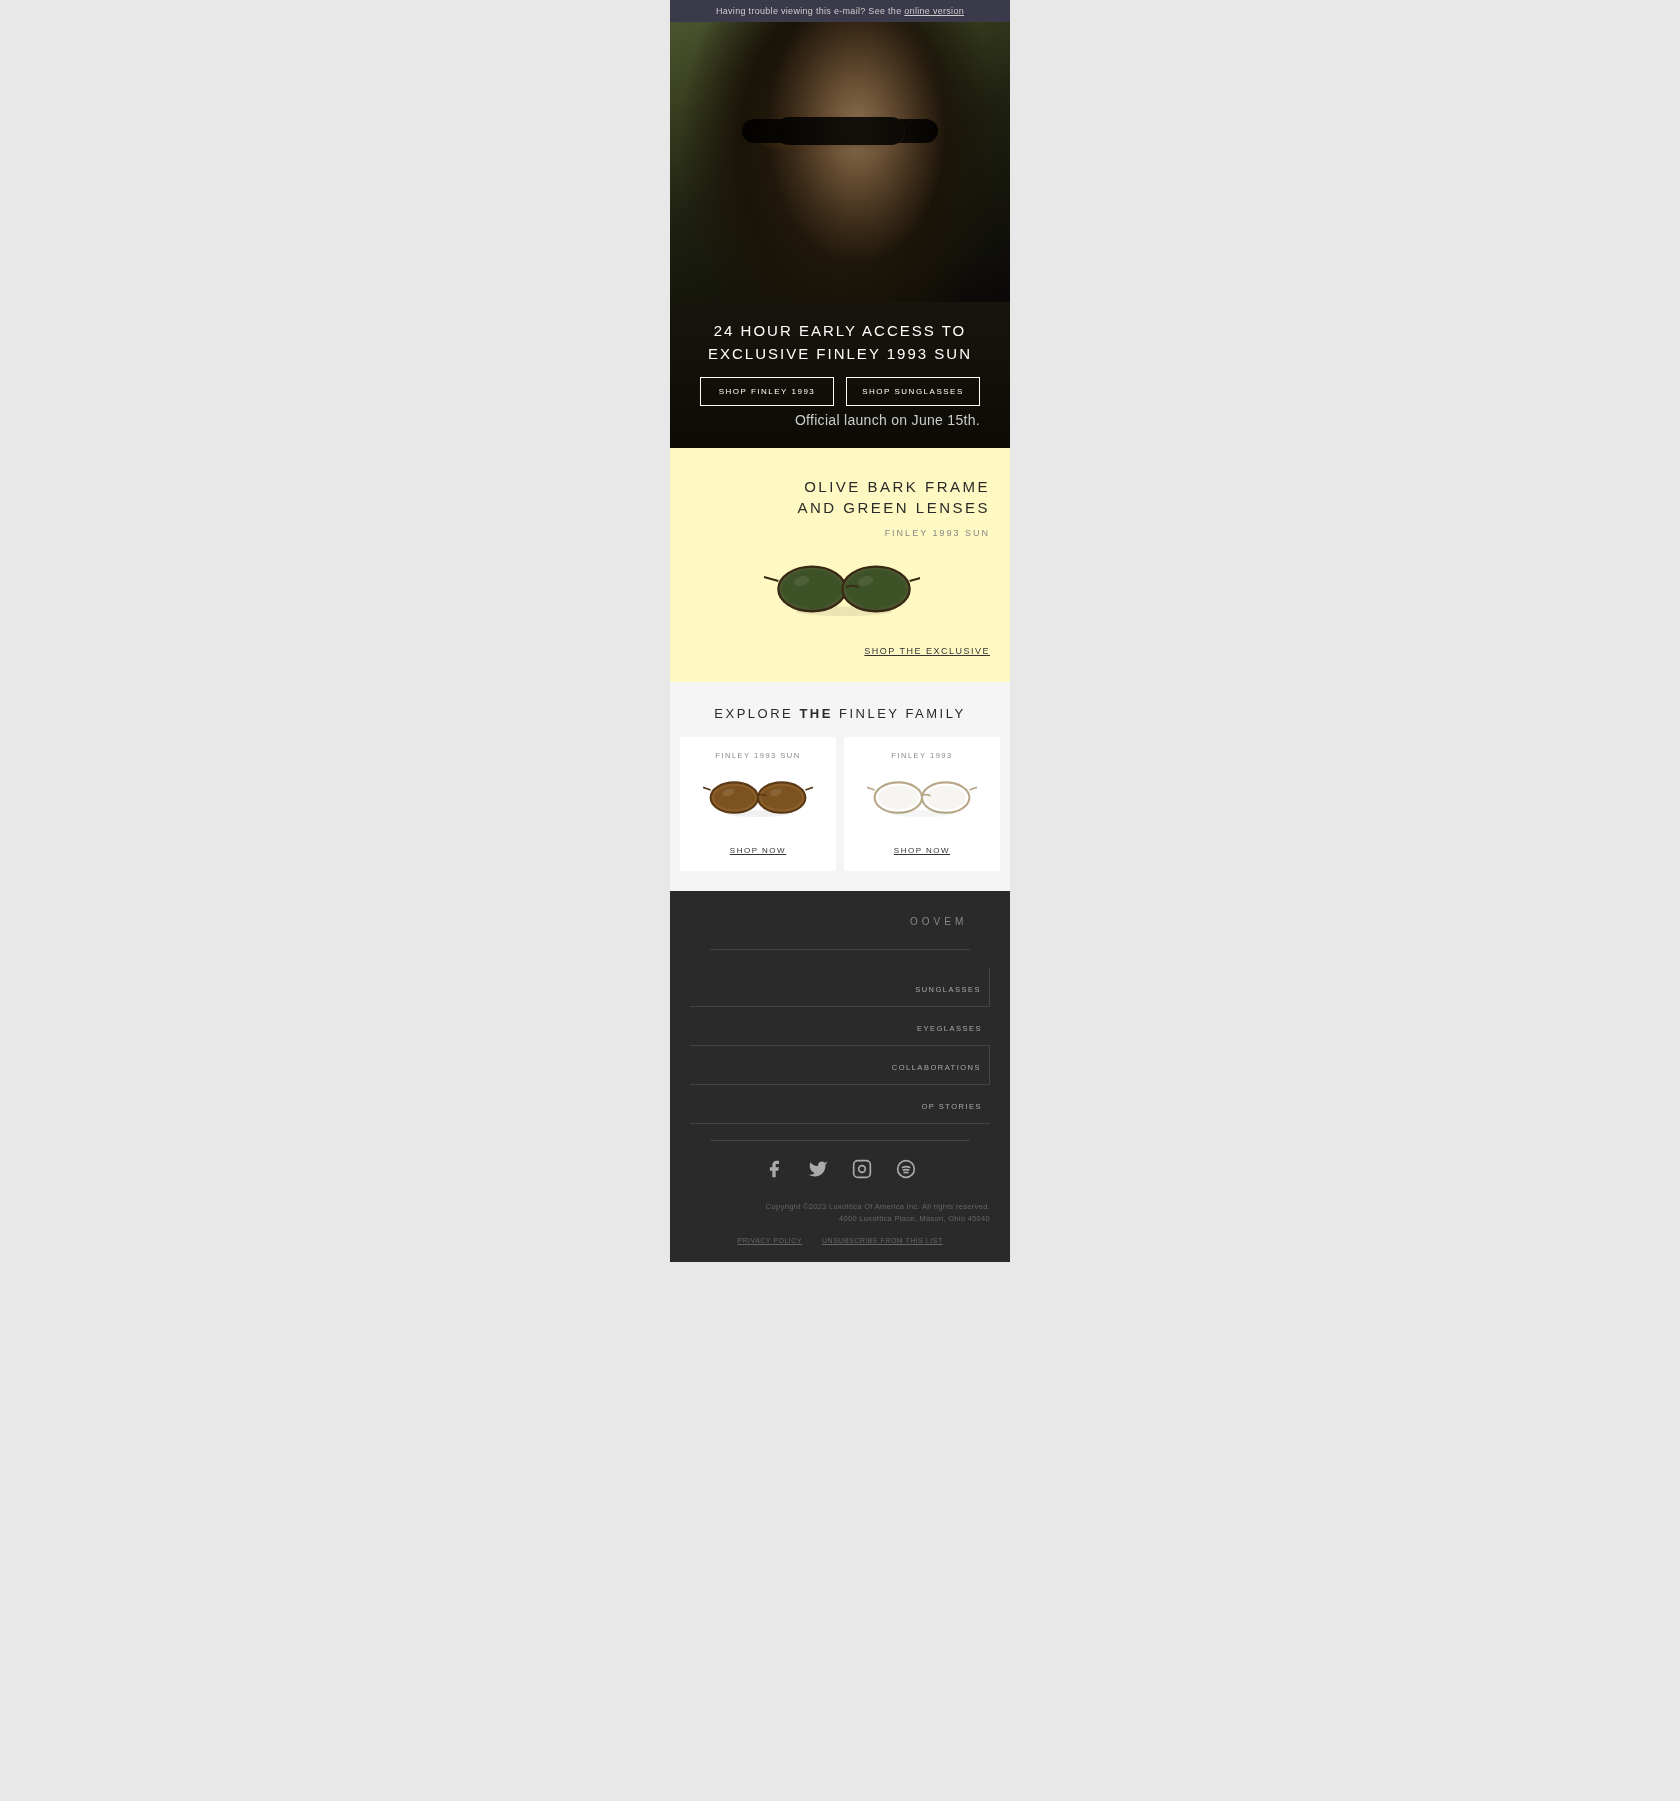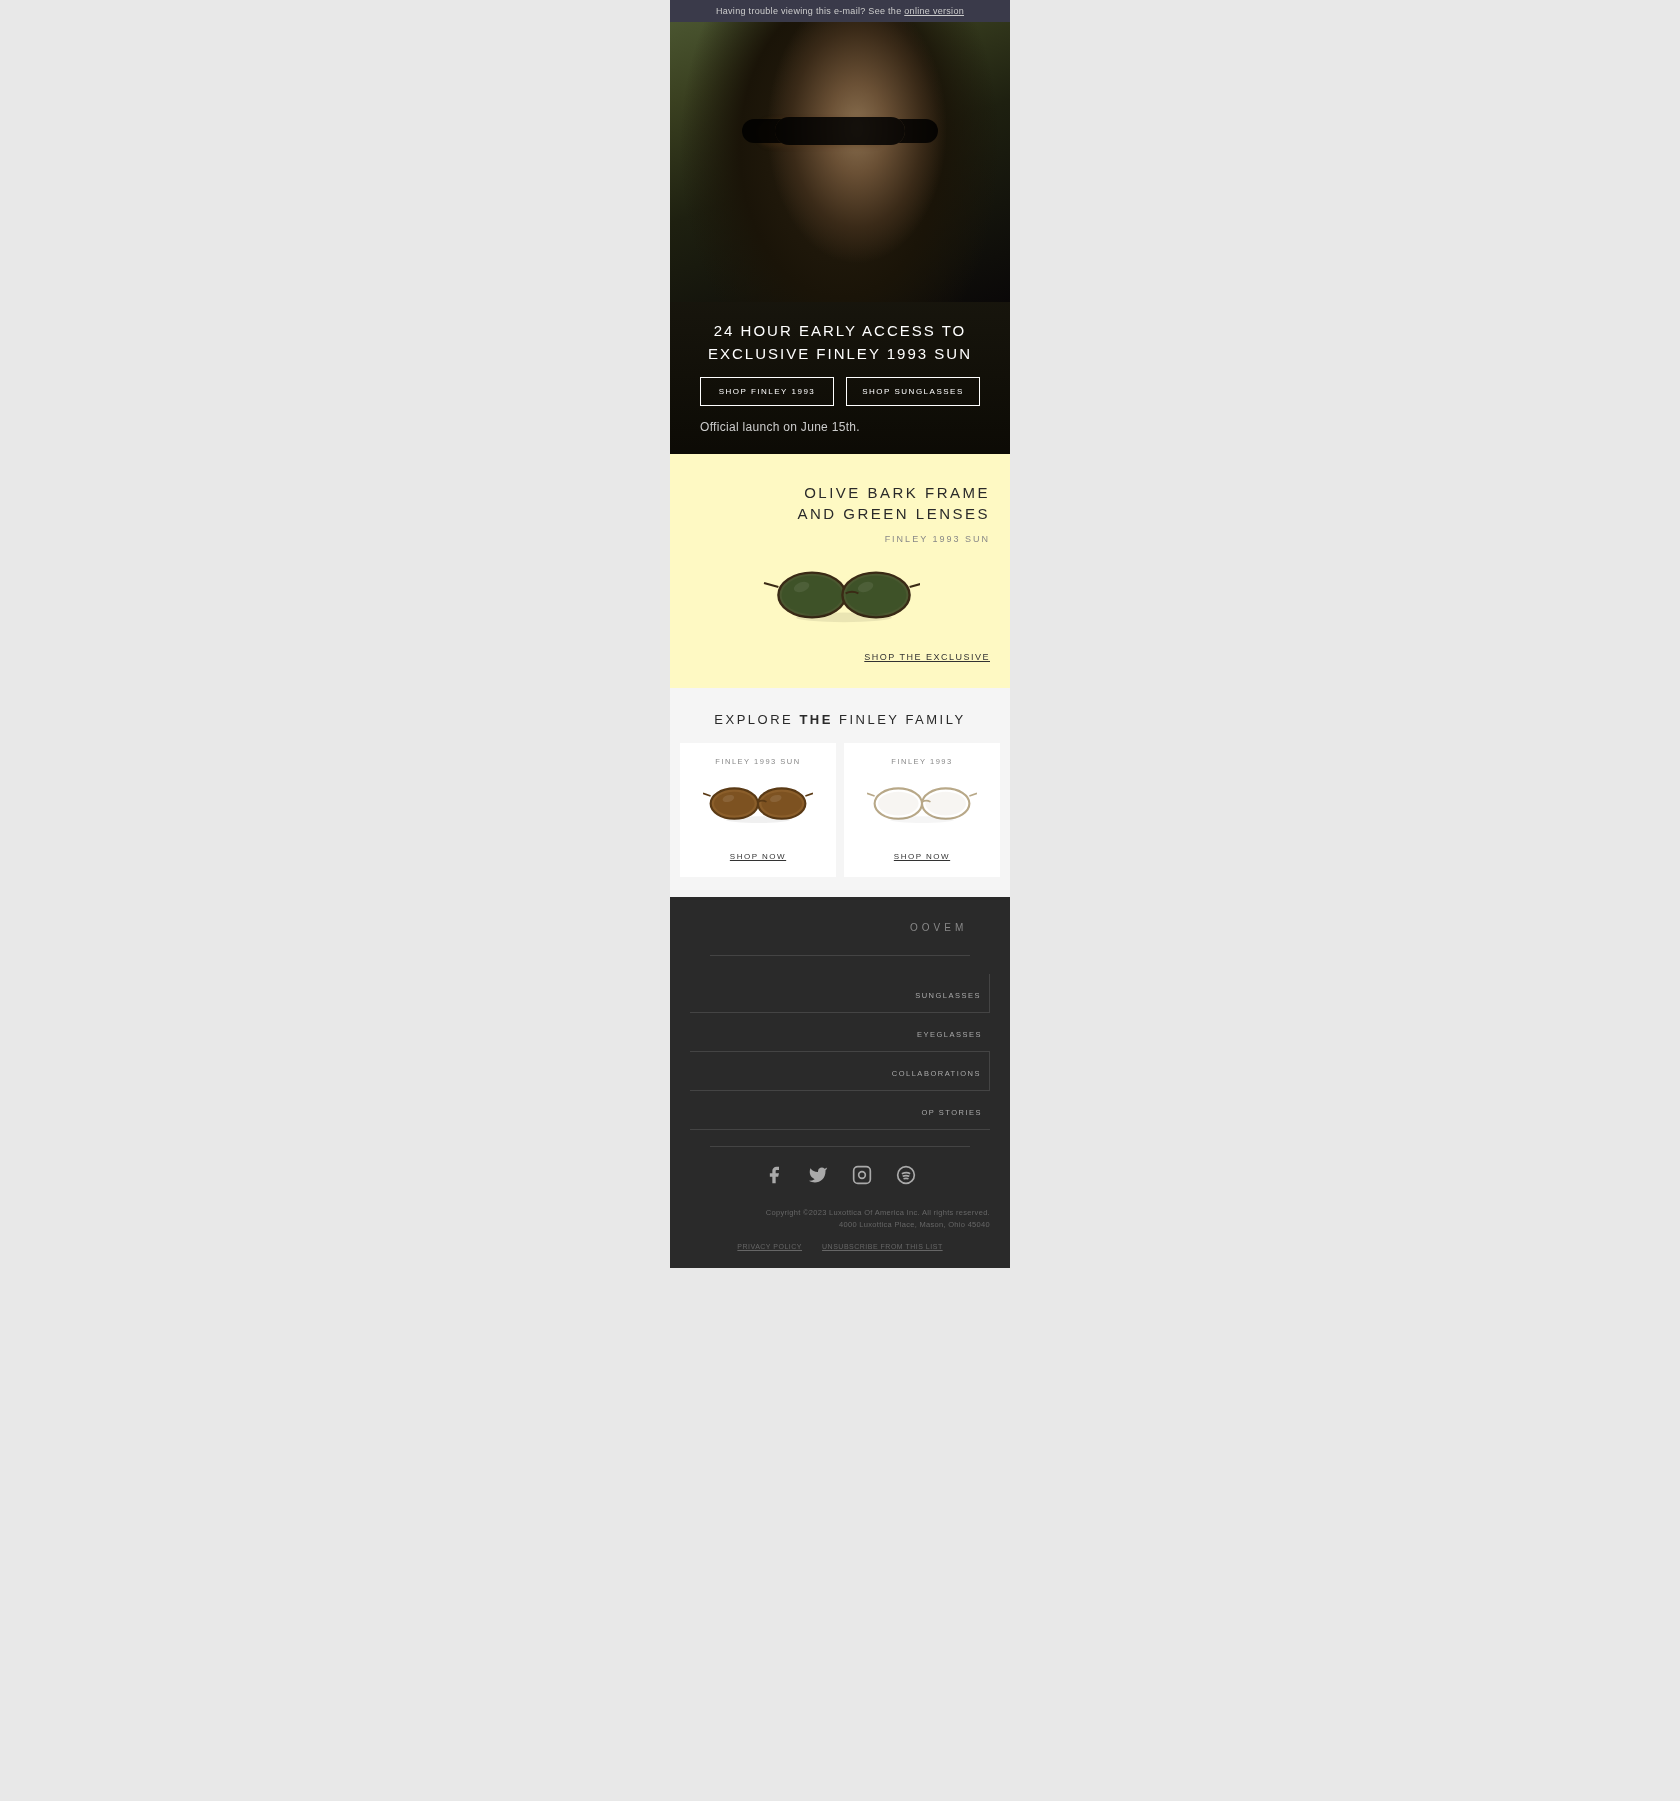--- a/index.html
+++ b/index.html
@@ -85,40 +85,40 @@
       color: #cccccc;
       font-size: 9.5px;
       text-align: center;
       line-height: 1.6;
       margin-bottom: 16px;
       letter-spacing: 0.2px;
     }
     .hero-buttons {
       display: flex;
       gap: 12px;
-      margin-bottom: 14px;
+      margin-bottom: 6px;
       align-items: flex-end;
     }
     .btn-outline {
       flex: 1;
       border: 1px solid #ffffff;
       background: transparent;
       color: #ffffff;
       padding: 9px 4px;
       font-size: 8px;
       letter-spacing: 1.5px;
       text-transform: uppercase;
       text-align: center;
       cursor: pointer;
       font-family: inherit;
     }
     .hero-launch-text {
       color: #cccccc;
-      font-size: 12px;
-      text-align: left;
+      font-size: 14px;
+      text-align: right;
       letter-spacing: 0.3px;
     }
     
     .feature-section {
       background: #fef9c3;
       padding: 28px 20px 24px;
       text-align: right;
     }
     .feature-title {
       color: #2a2a2a;

